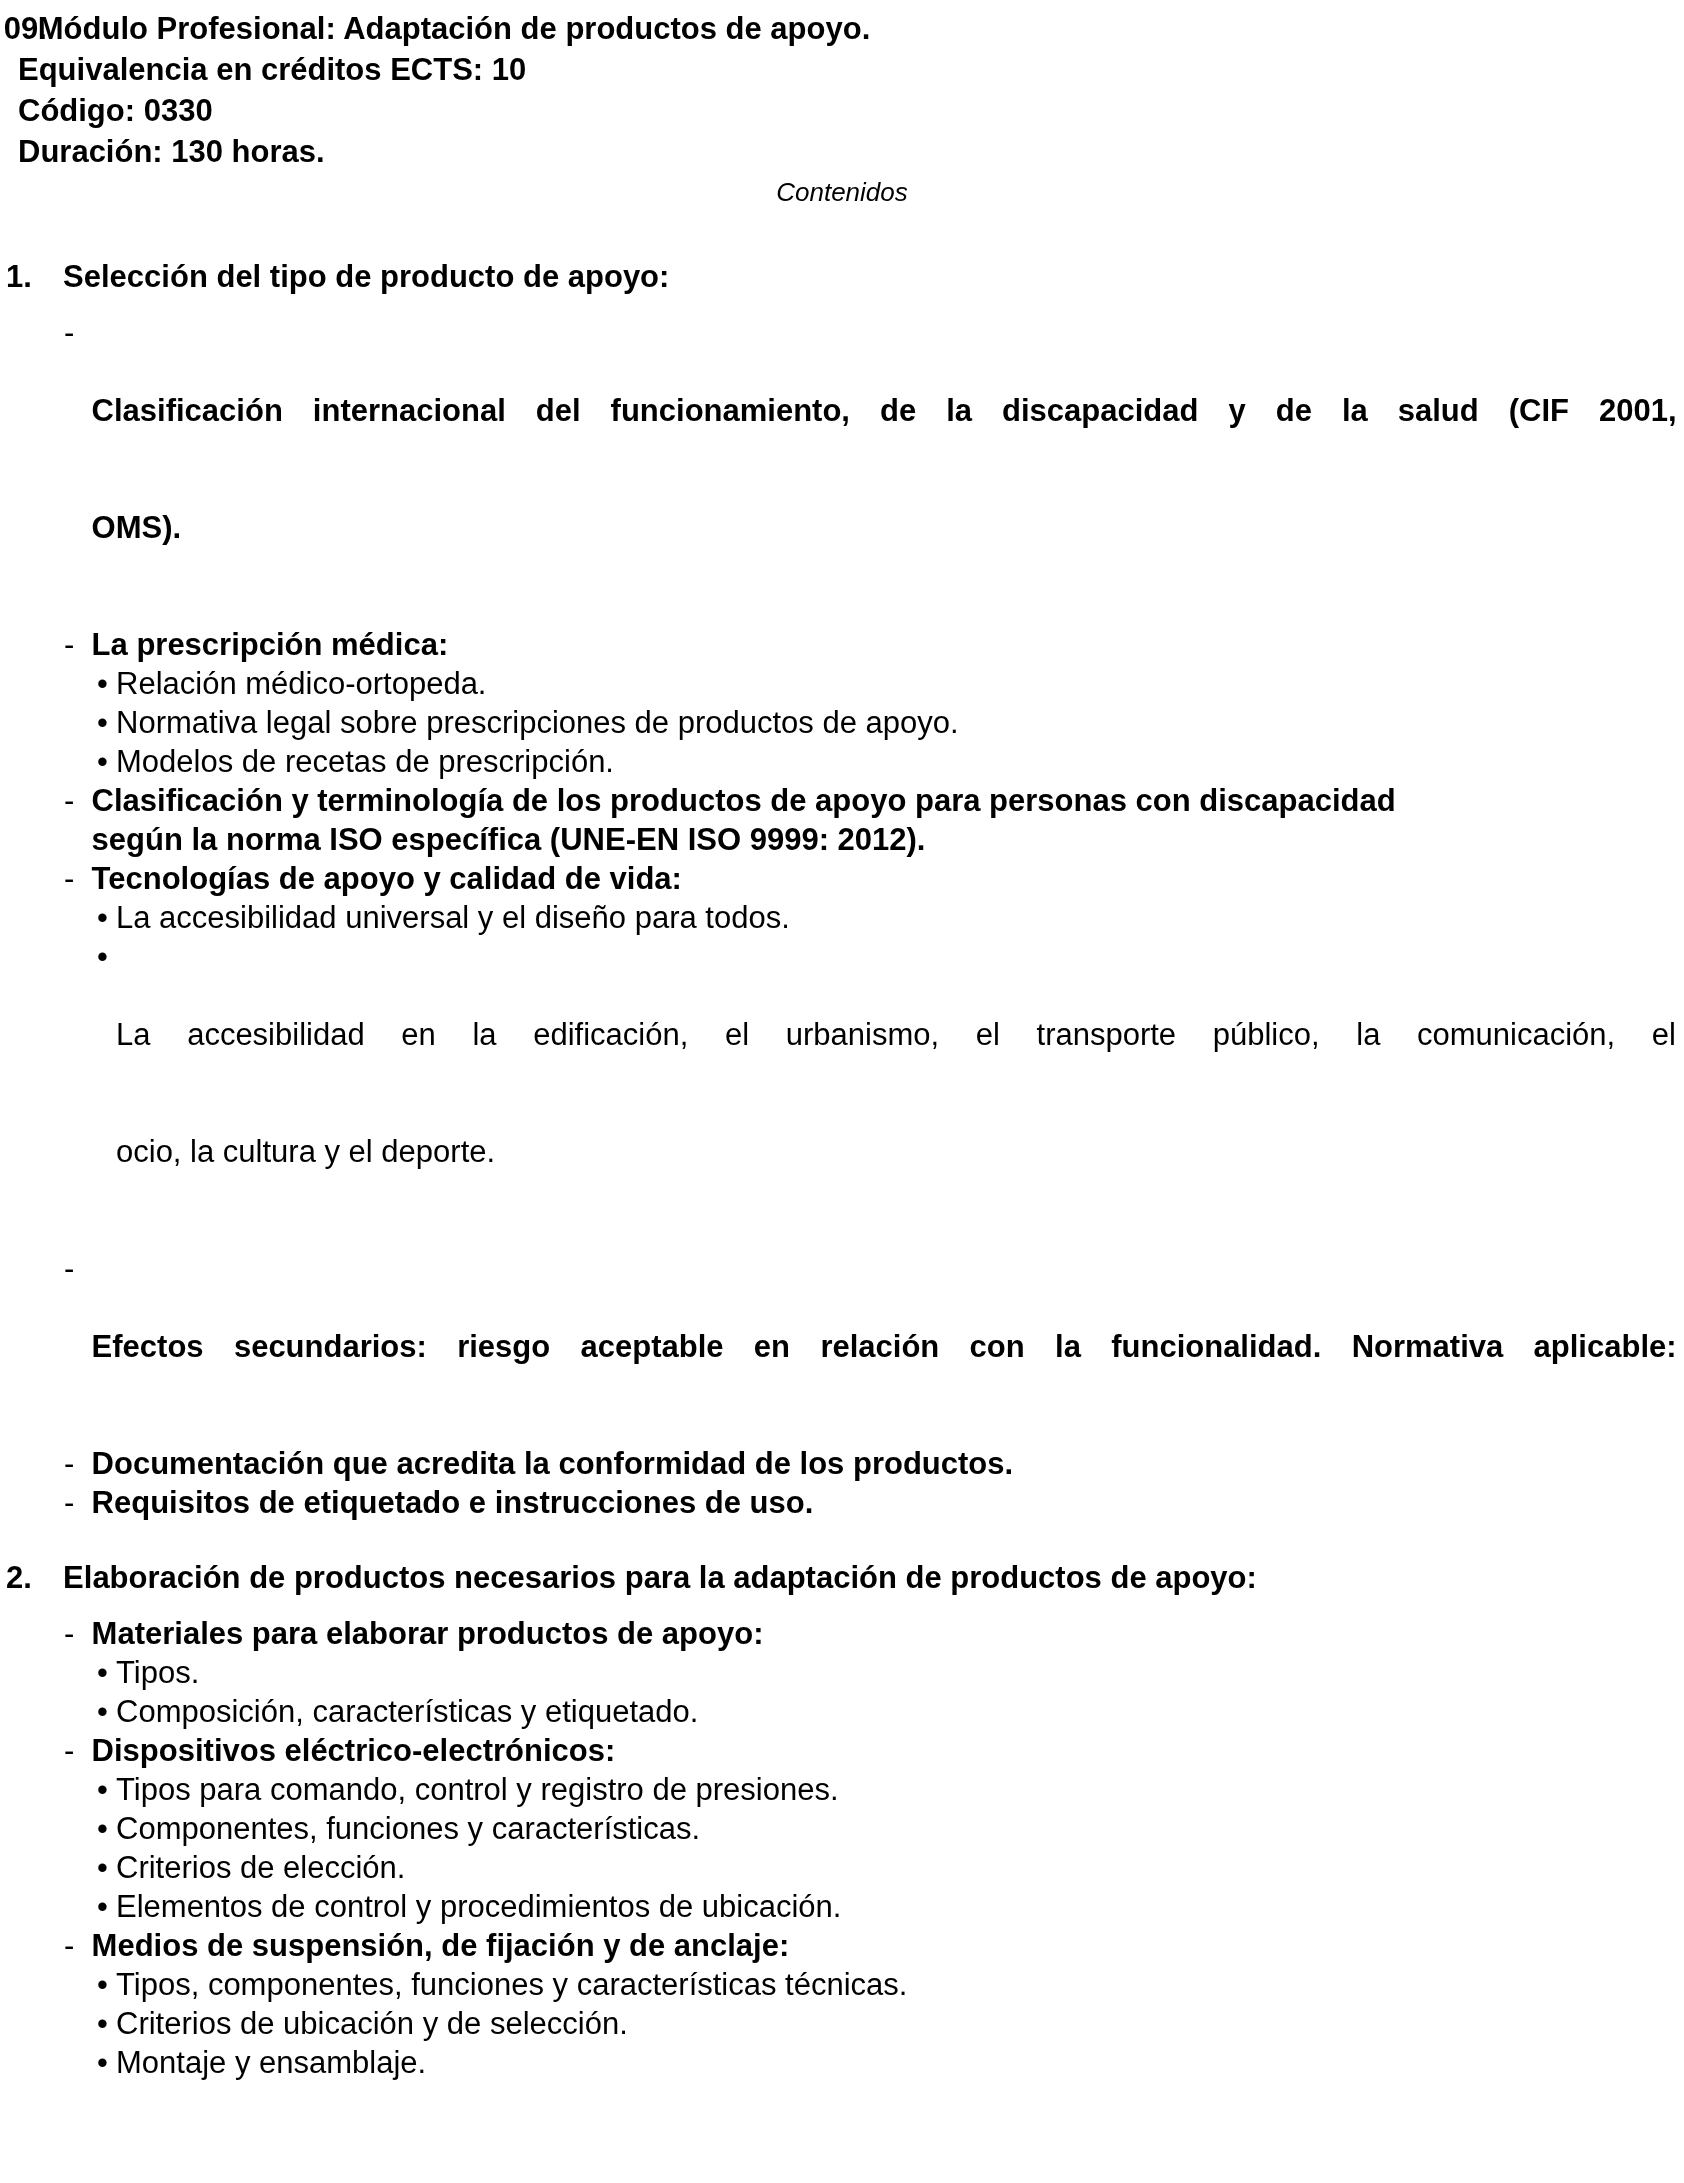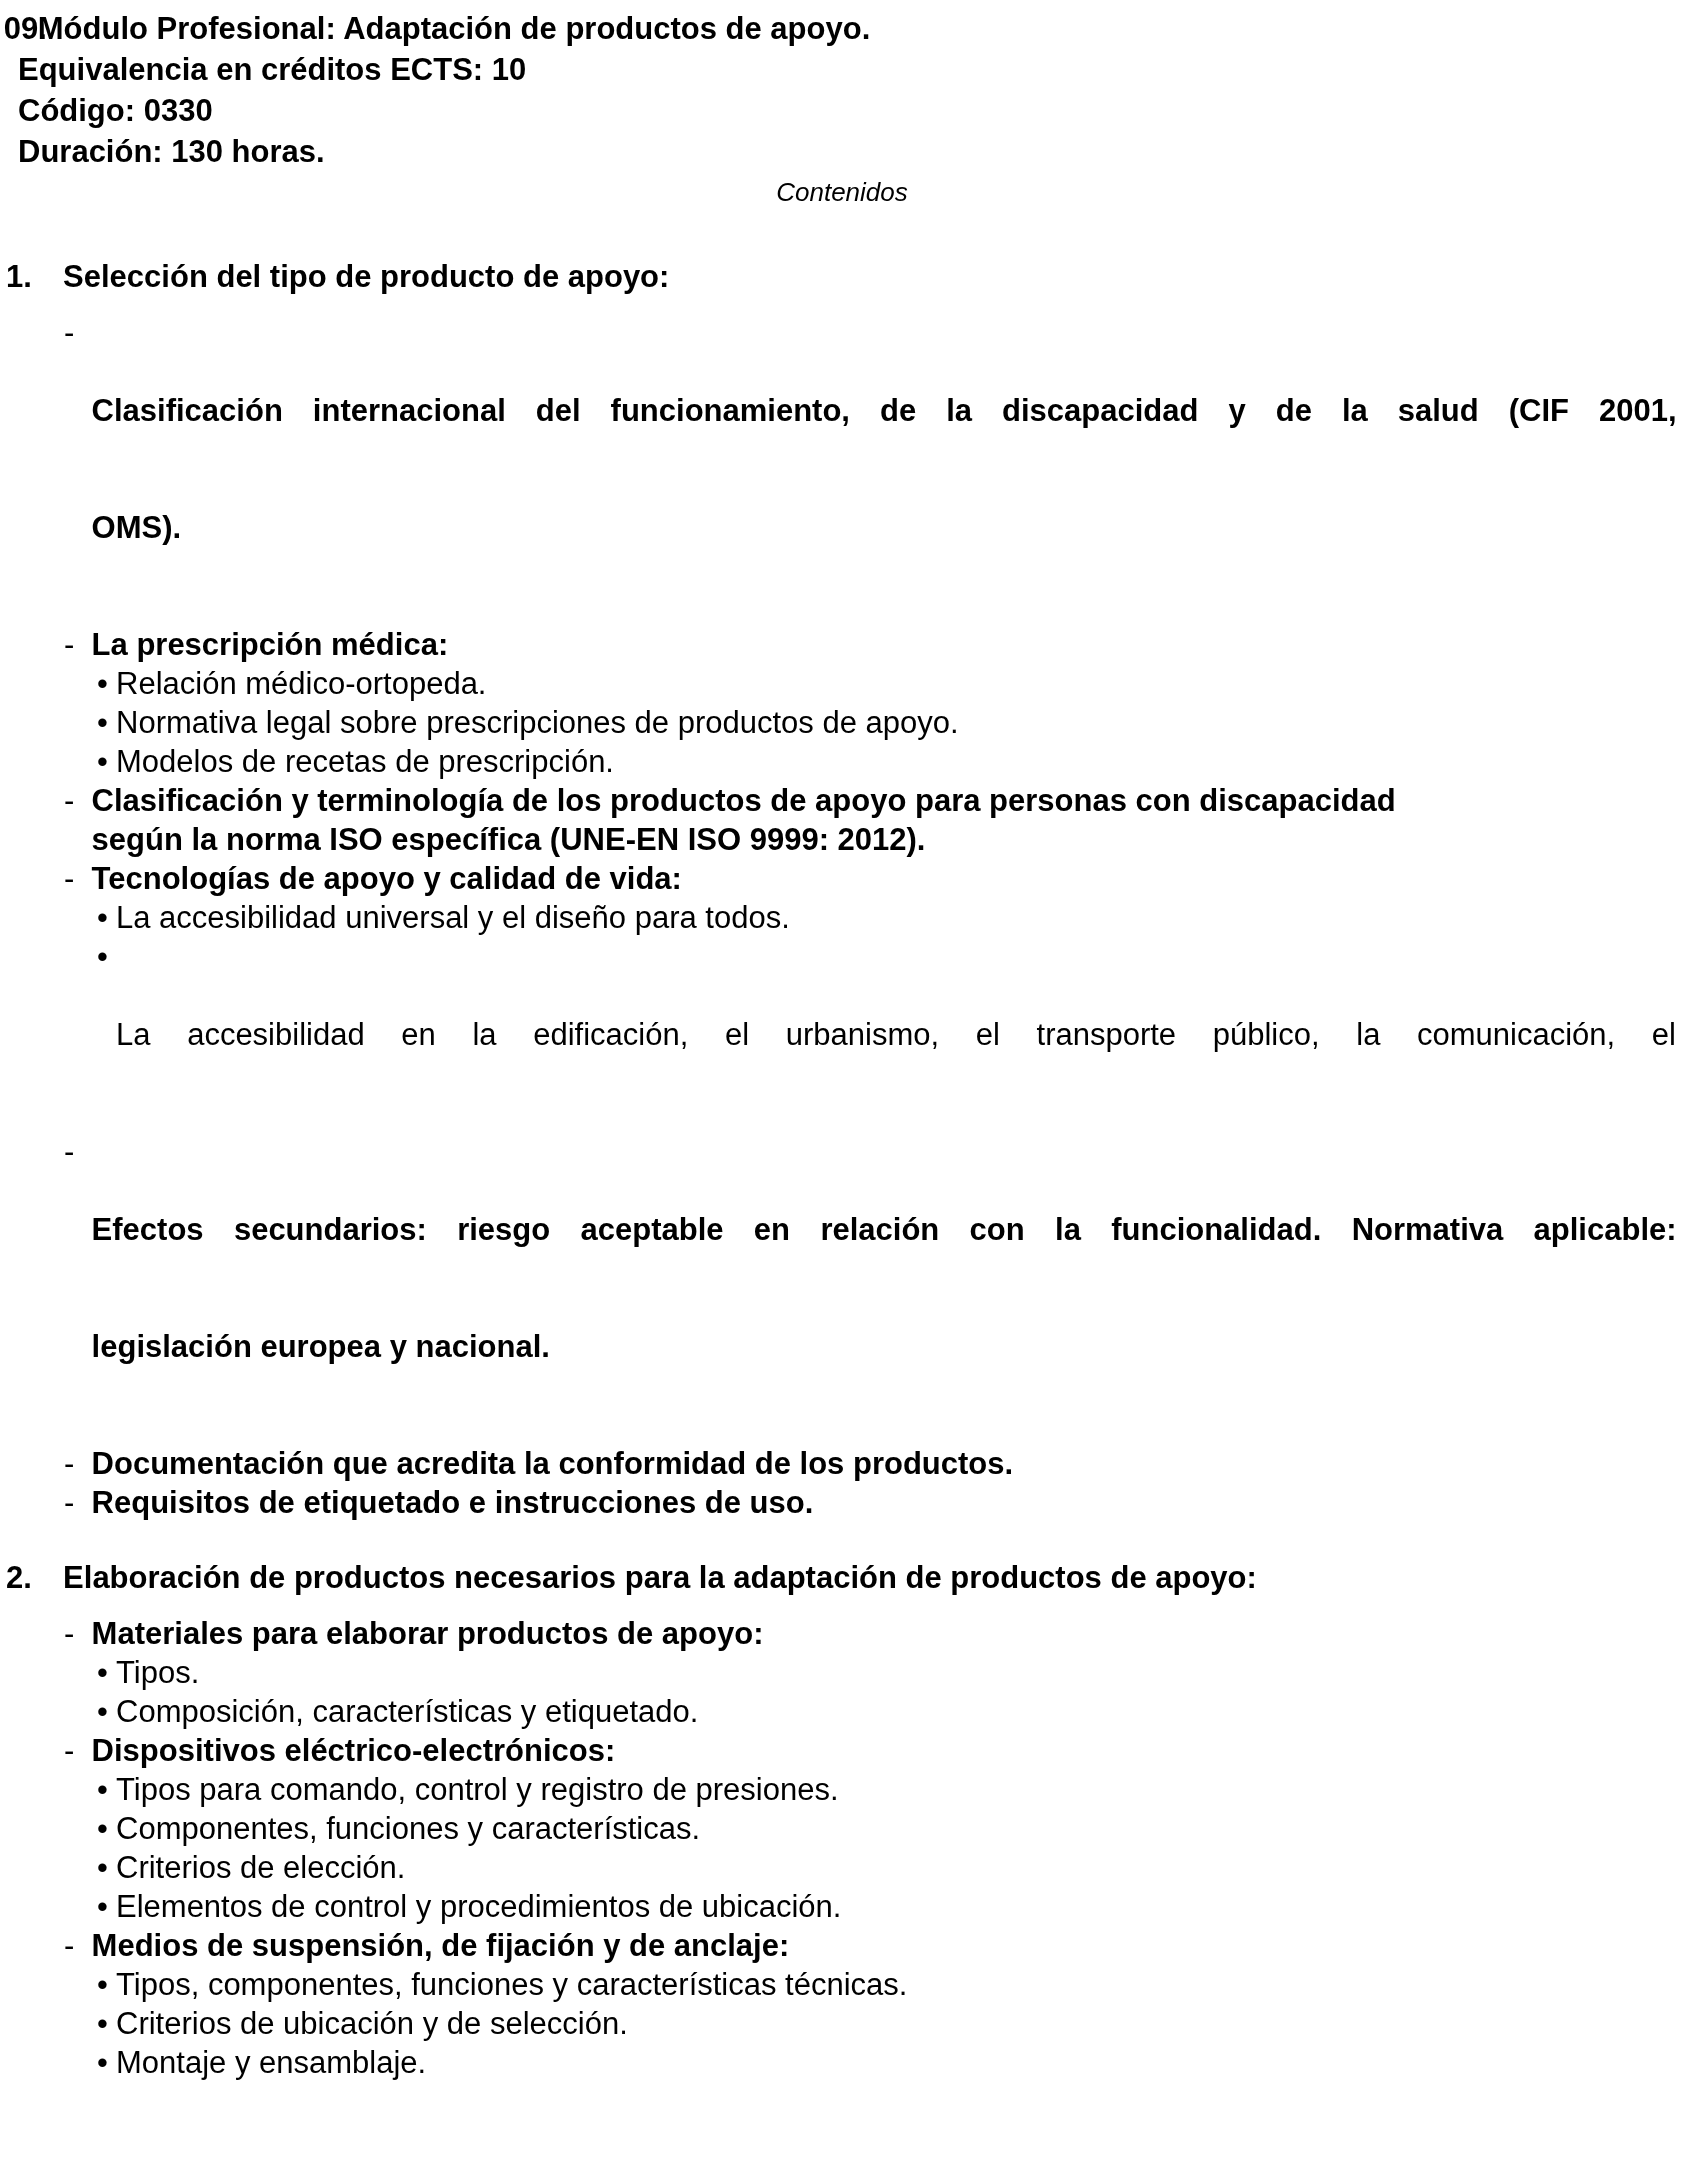--- a/index.html
+++ b/index.html
@@ -93,28 +93,28 @@
     <div class="itext">Tecnologías de apoyo y calidad de vida:</div>
   </div>
   <div class="sitem">
     <span class="smark">•</span>
     <div class="itext">La accesibilidad universal y el diseño para todos.</div>
   </div>
   <div class="sitem">
     <span class="smark">•</span>
     <div class="itext">
       <div class="jline">La accesibilidad en la edificación, el urbanismo, el transporte público, la comunicación, el</div>
+      <div>ocio, la cultura y el deporte.</div>
     </div>
   </div>
 
   <div class="ditem">
     <span class="dmark">-</span>
     <div class="itext">
       <div class="jline">Efectos secundarios: riesgo aceptable en relación con la funcionalidad. Normativa aplicable:</div>
-      <div>legislación europea y nacional.</div>
     </div>
   </div>
 
   <div class="ditem">
     <span class="dmark">-</span>
     <div class="itext">Documentación que acredita la conformidad de los productos.</div>
   </div>
   <div class="ditem">
     <span class="dmark">-</span>
     <div class="itext">Requisitos de etiquetado e instrucciones de uso.</div>

